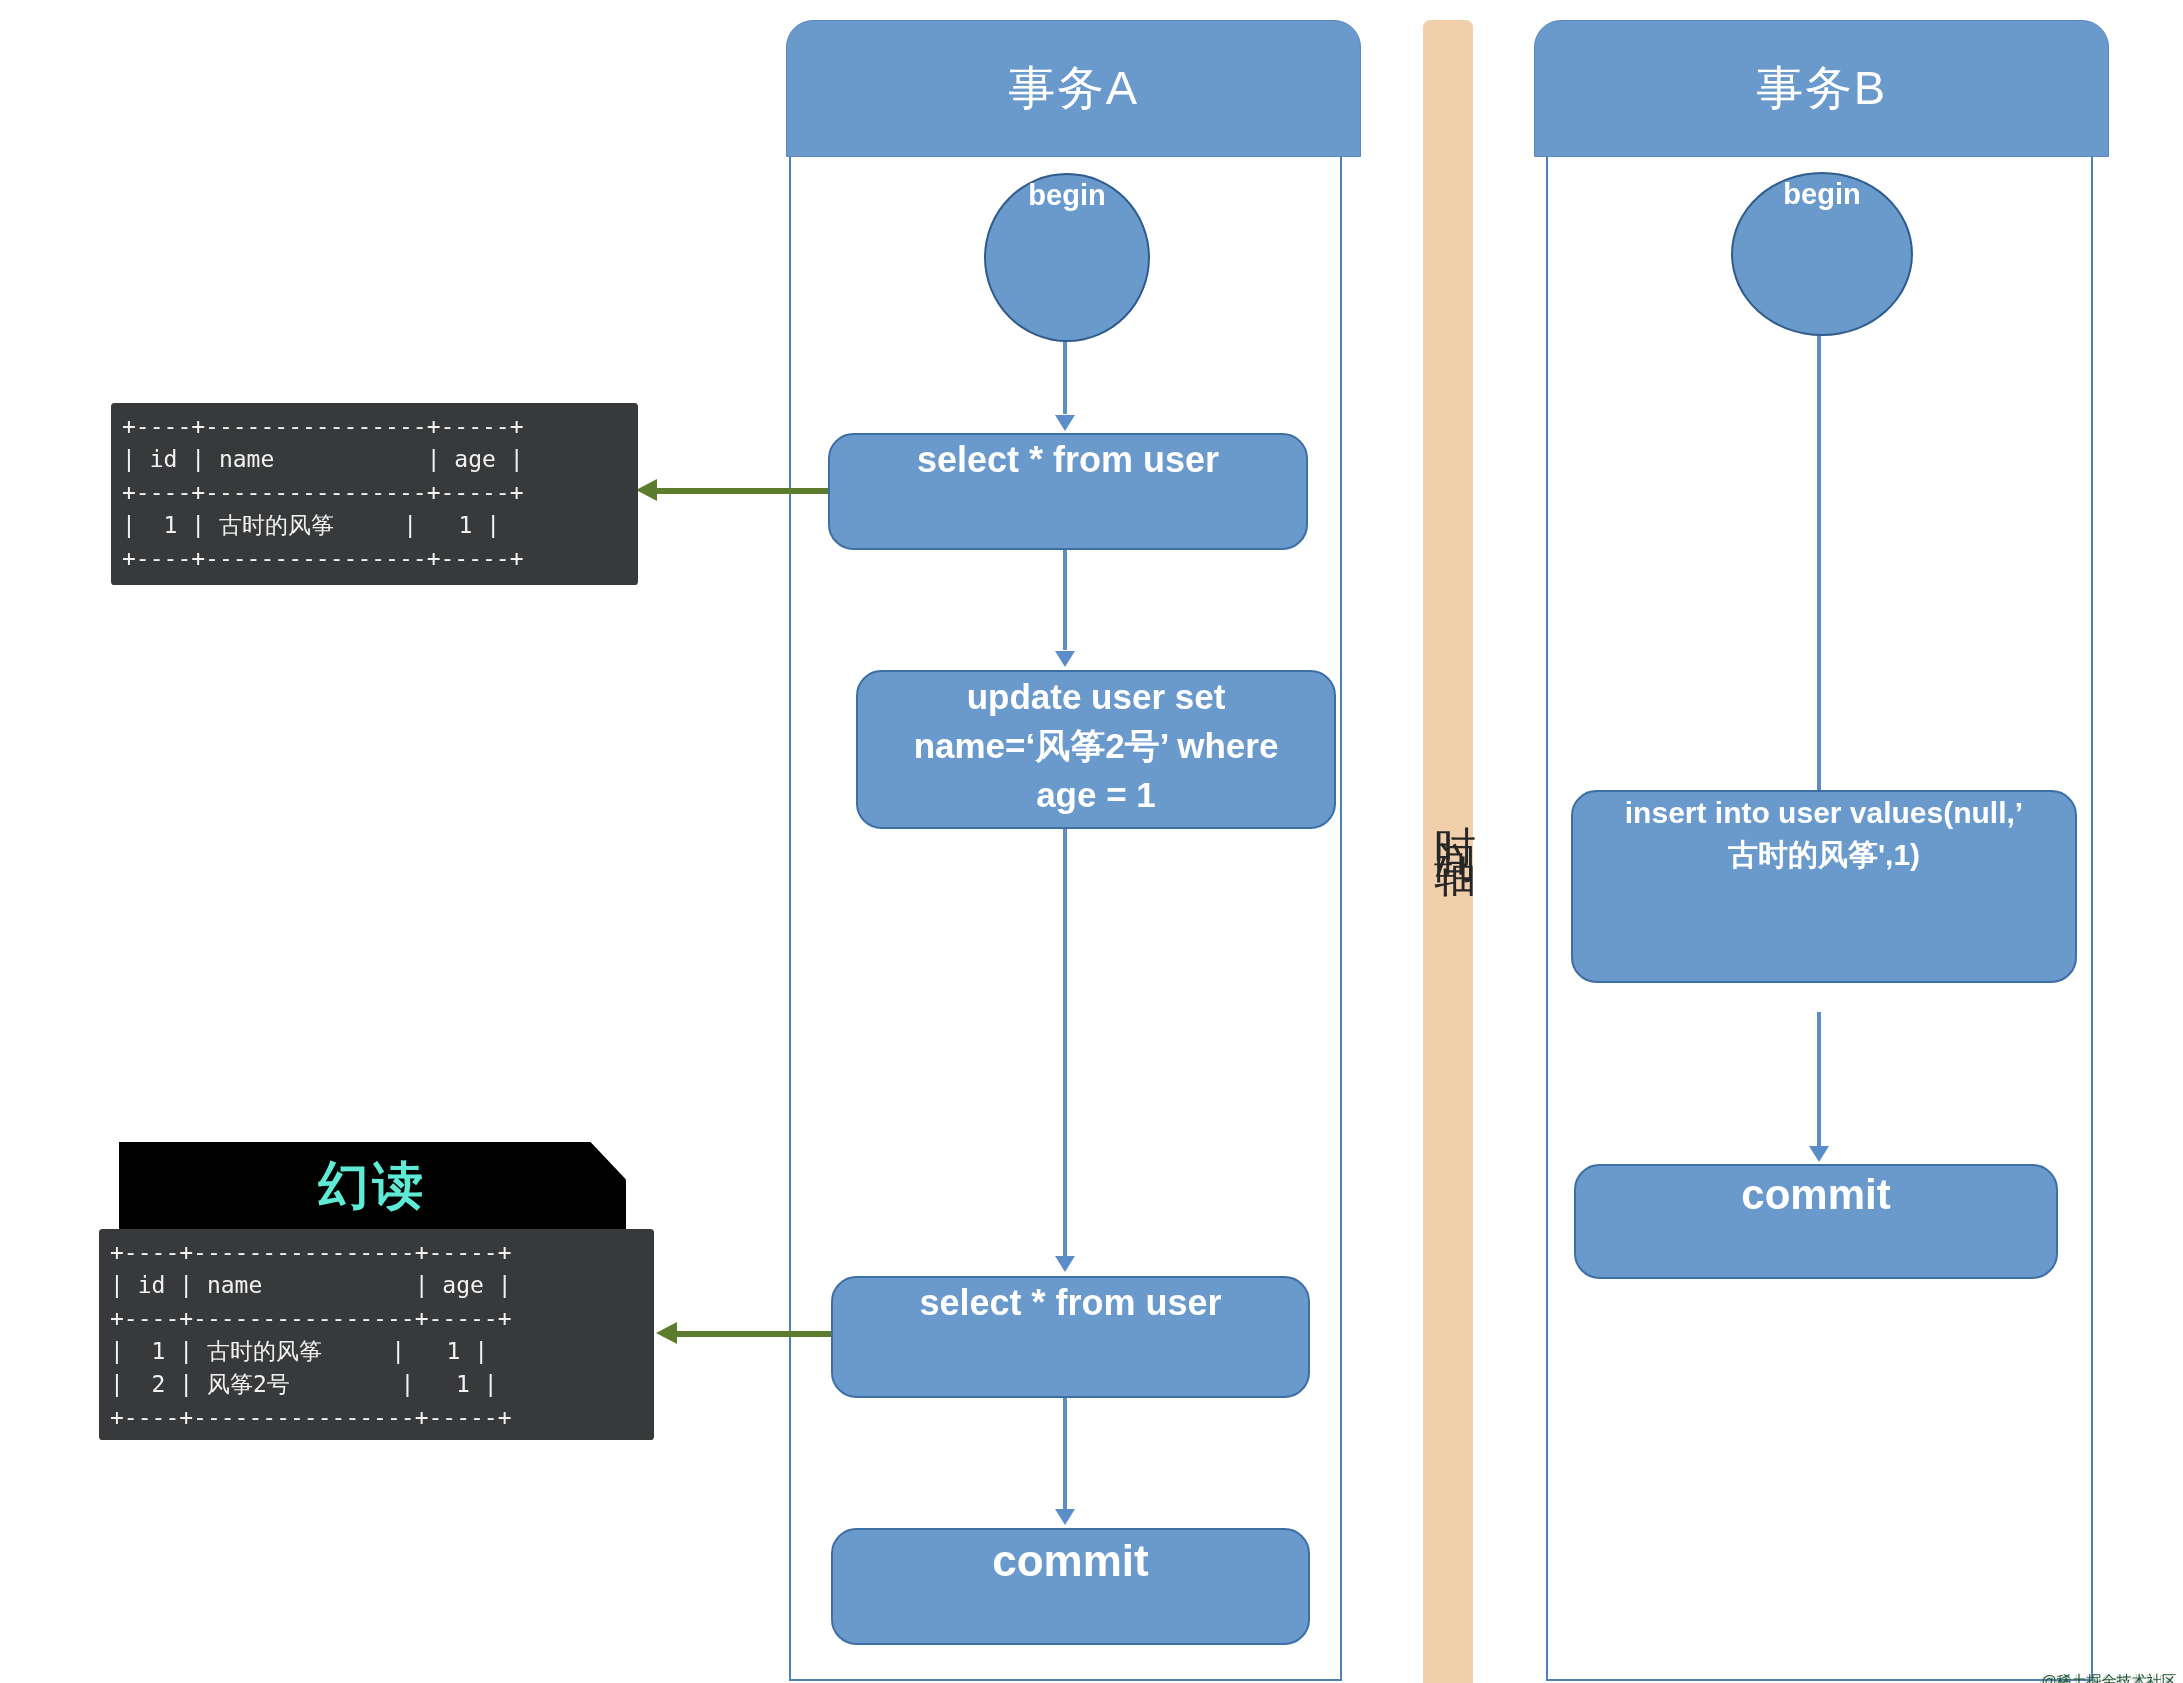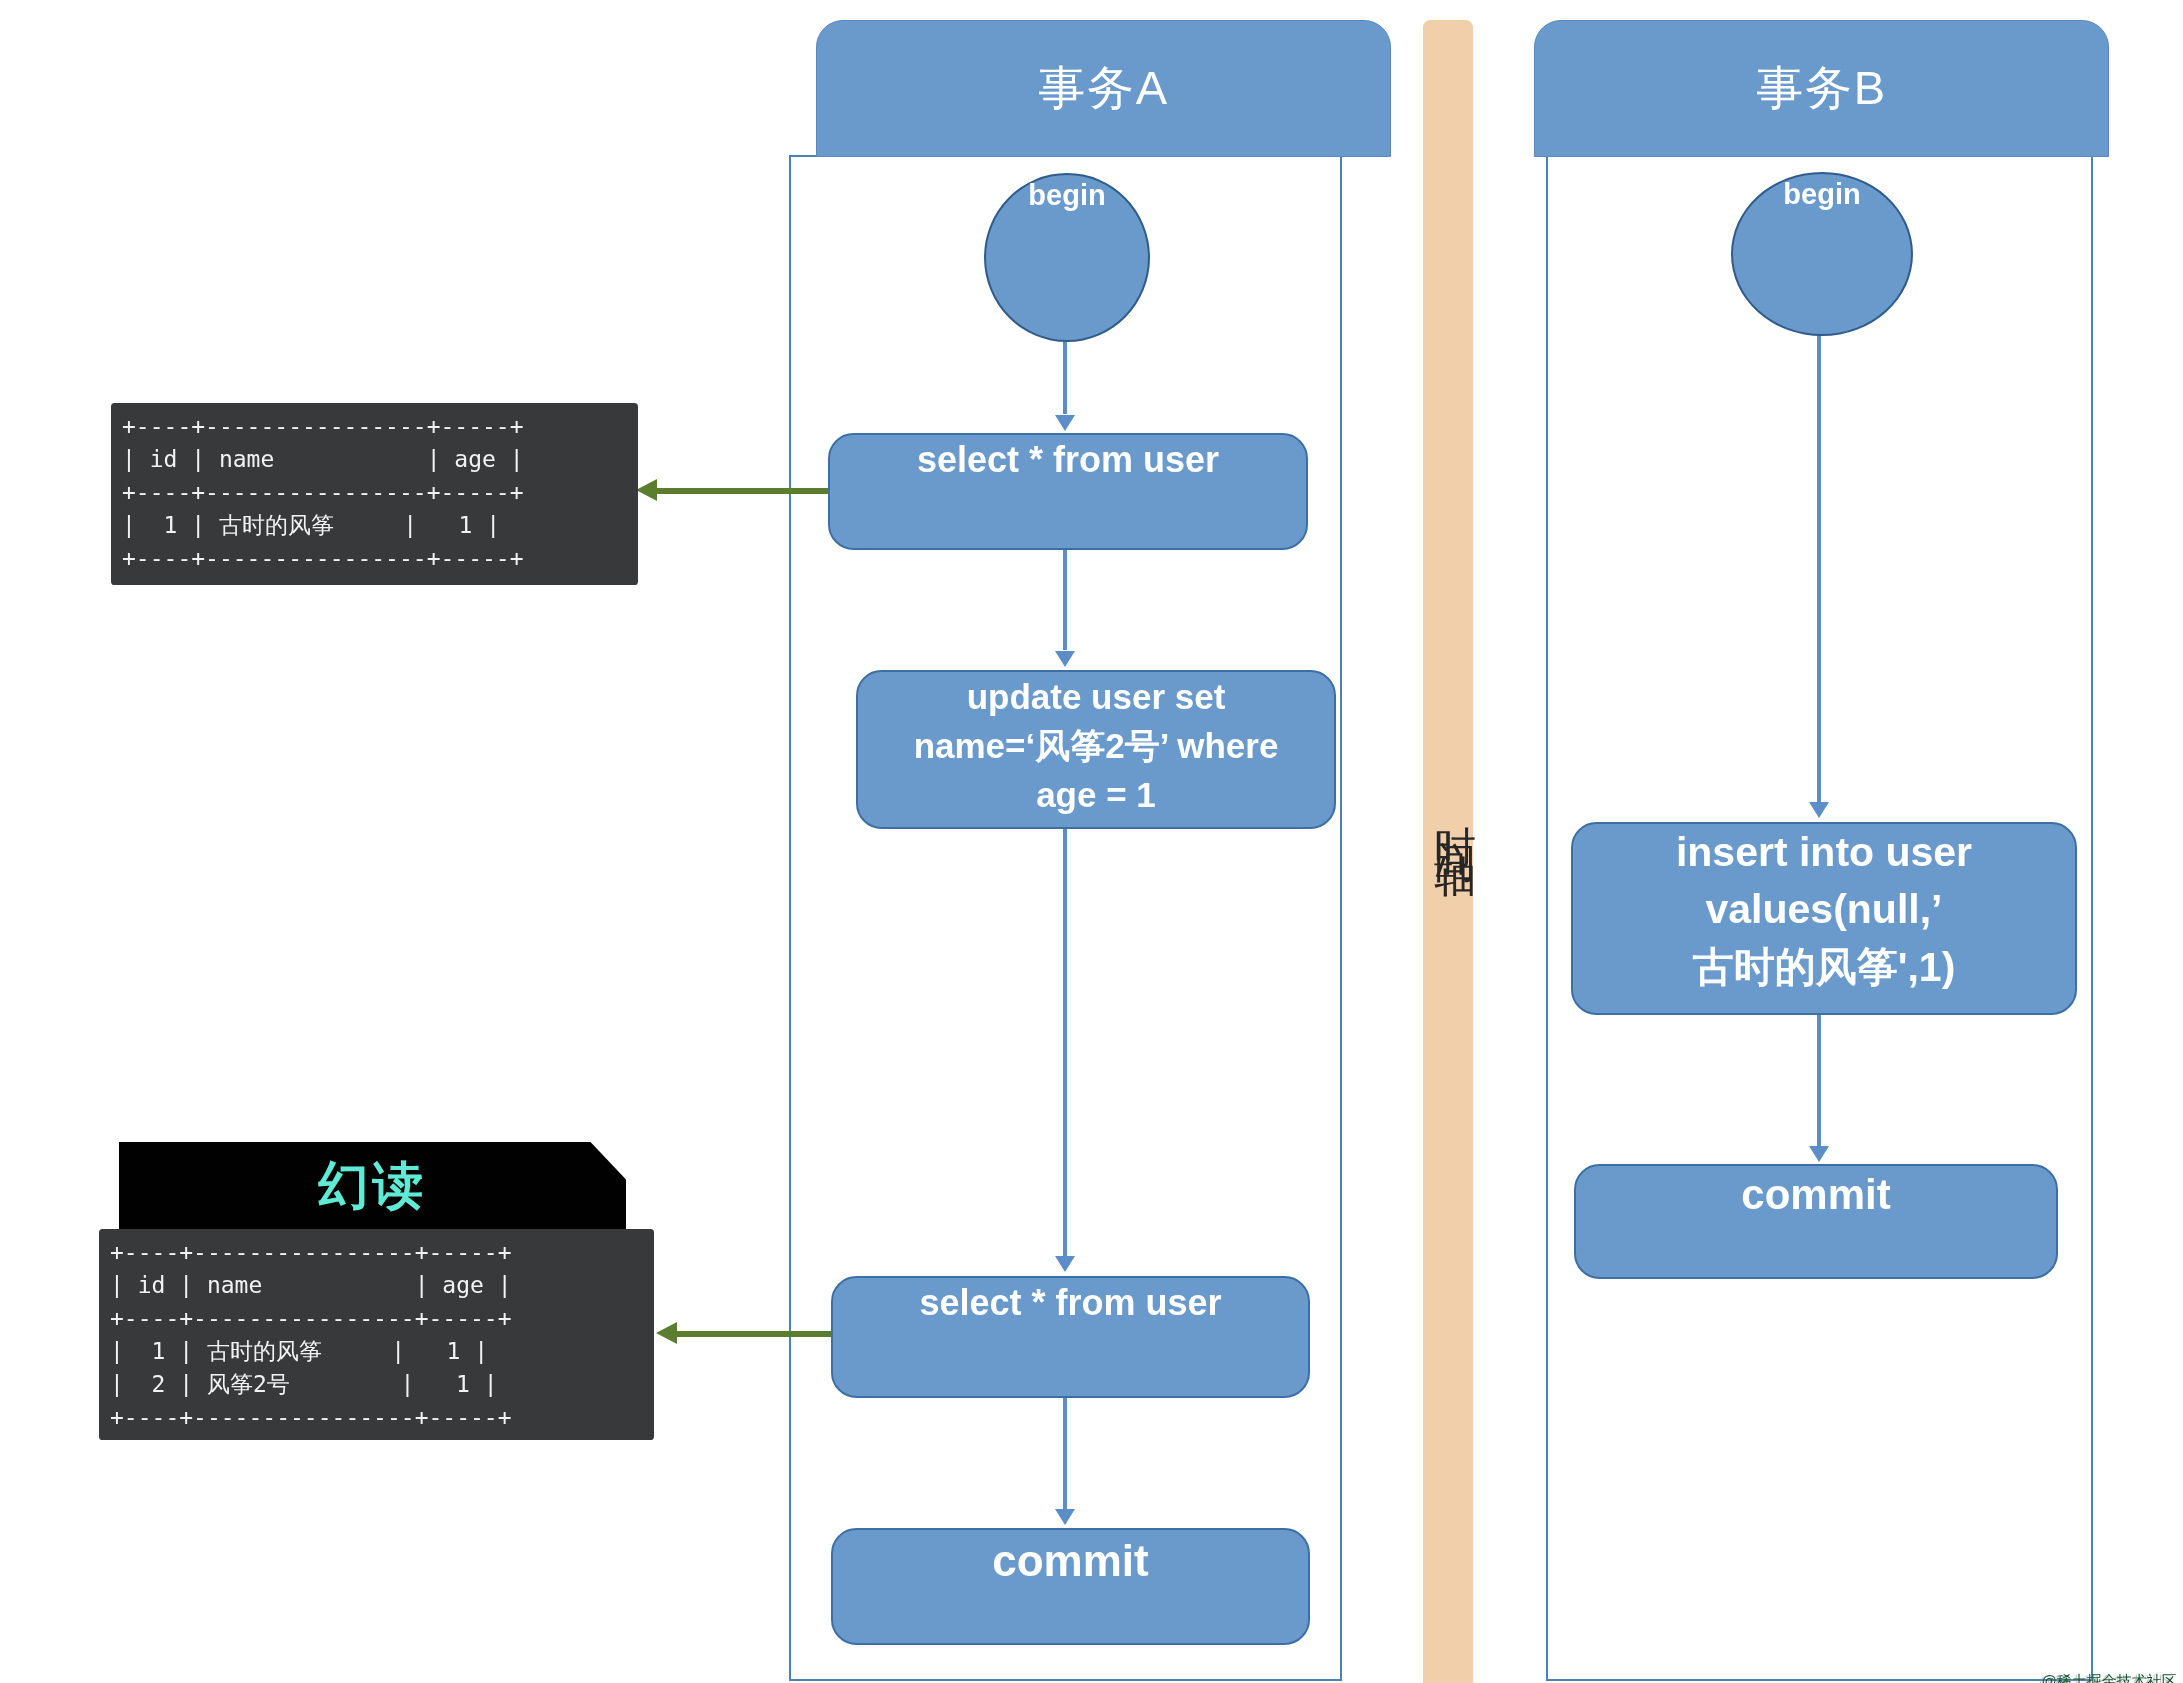--- a/index.html
+++ b/index.html
@@ -106,21 +106,21 @@
     text-shadow:-2.7px 0.9px 0 rgba(145,150,155,0.55);
     margin-top:30px;
   }
 </style>
 </head>
 <body>
 
 <div id="canvas">
 
   <div class="col-body" style="left:789px;top:155px;width:549px;height:1522px;"></div>
-  <div class="col-header" style="left:816px;top:20px;width:573px;height:135px;">
+  <div class="col-header" style="left:786px;top:20px;width:573px;height:135px;">
     <span>事务A</span>
   </div>
 
   <div class="node begin" style="left:984px;top:173px;width:162px;height:165px;">
     <span>begin</span>
   </div>
 
   <div>
     <div class="vline" style="left:1063px;top:338px;height:76px;"></div>
     <div class="vhead" style="left:1055px;top:415px;"></div>
@@ -200,21 +200,21 @@
 
   <div class="node begin" style="left:1731px;top:172px;width:178px;height:160px;">
     <span>begin</span>
   </div>
 
   <div>
     <div class="vline" style="left:1817px;top:332px;height:470px;"></div>
     <div class="vhead" style="left:1809px;top:802px;"></div>
   </div>
 
-  <div class="node" style="left:1571px;top:822px;width:502px;height:189px;font-size:41px;">
+  <div class="node" style="left:1571px;top:790px;width:502px;height:189px;font-size:30px;">
     <span>insert into user values(null,’
 古时的风筝',1)</span>
   </div>
 
   <div>
     <div class="vline" style="left:1817px;top:1012px;height:134px;"></div>
     <div class="vhead" style="left:1809px;top:1146px;"></div>
   </div>
 
   <div class="node" style="left:1574px;top:1164px;width:480px;height:111px;font-size:42px;">

